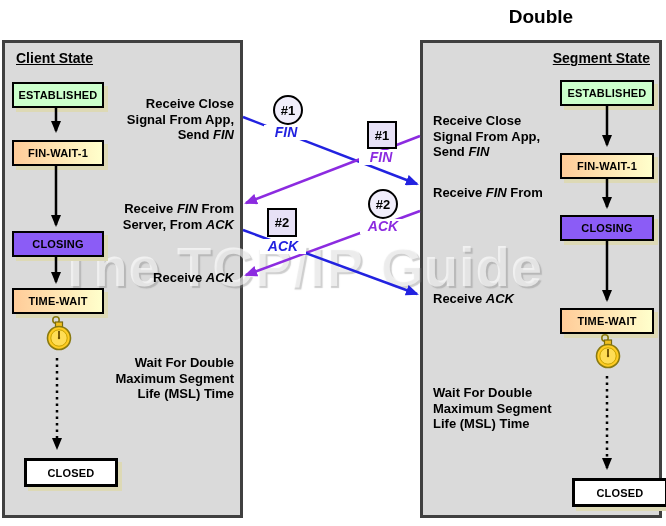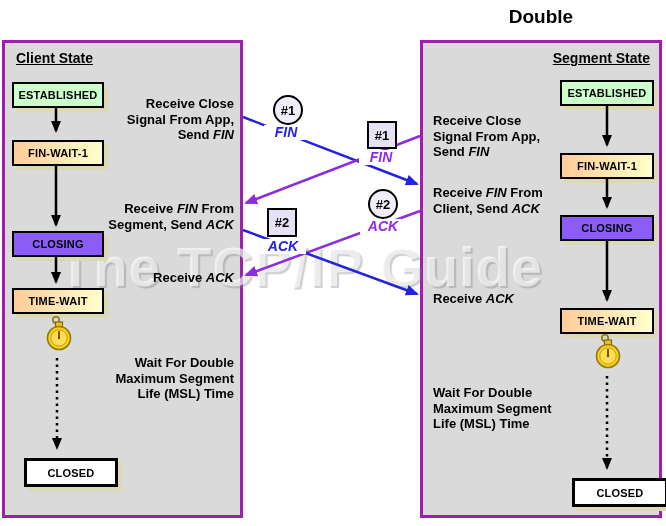--- a/index.html
+++ b/index.html
@@ -3,21 +3,21 @@
 <meta charset="utf-8">
 <style>
   html,body{margin:0;padding:0;background:#fff;}
   #page{position:relative;width:666px;height:526px;background:#ffffff;overflow:hidden;
         font-family:"Liberation Sans",sans-serif;color:#000;}
 
   .panel-title{position:absolute;top:6px;font-size:19px;font-weight:bold;text-align:center;z-index:2;}
   #client-title{left:2px;width:241px;}
   #server-title{left:420px;width:242px;}
 
-  .panel{position:absolute;top:40px;height:472px;background:#dadada;border:3px solid #a21caf;}
+  .panel{position:absolute;top:40px;height:472px;background:#dadada;border:3px solid #404040;}
   #client-panel{left:2px;width:235px;}
   #server-panel{left:420px;width:236px;}
   .panel > *{position:absolute;z-index:2;}
 
   .state-header{font-size:14px;font-weight:bold;text-decoration:underline;white-space:nowrap;}
 
   .state-box{width:88px;height:22px;border:2px solid #000;box-shadow:4px 4px 0 #ddd9b5;
              display:flex;align-items:center;justify-content:center;
              font-size:11px;font-weight:bold;letter-spacing:0.2px;white-space:nowrap;}
   #server-panel .state-box{width:90px;}
@@ -66,21 +66,21 @@
     <div class="state-box st-gradient" style="left:7px;top:245px;">TIME-WAIT</div>
     <div class="state-box st-closed" style="left:7px;top:415px;">CLOSED</div>
 
     <div class="ann ann-right" style="right:6px;top:53px;">
       <div><span>Receive Close</span></div>
       <div><span>Signal From App,</span></div>
       <div><span>Send </span><i>FIN</i><span></span></div>
     </div>
     <div class="ann ann-right" style="right:6px;top:158px;">
       <div><span>Receive </span><i>FIN</i><span> From</span></div>
-      <div><span>Segment, Send </span><i>ACK</i><span></span></div>
+      <div><span>Server, From </span><i>ACK</i><span></span></div>
     </div>
     <div class="ann ann-right" style="right:6px;top:227px;">
       <div><span>Receive </span><i>ACK</i><span></span></div>
     </div>
     <div class="ann ann-right" style="right:6px;top:312px;">
       <div><span>Wait For Double</span></div>
       <div><span>Maximum Segment</span></div>
       <div><span>Life (MSL) Time</span></div>
     </div>
   </div>
@@ -94,21 +94,20 @@
     <div class="state-box st-gradient" style="left:137px;top:265px;">TIME-WAIT</div>
     <div class="state-box st-closed" style="left:137px;top:435px;">CLOSED</div>
 
     <div class="ann ann-left" style="left:10px;top:70px;">
       <div><span>Receive Close</span></div>
       <div><span>Signal From App,</span></div>
       <div><span>Send </span><i>FIN</i><span></span></div>
     </div>
     <div class="ann ann-left" style="left:10px;top:142px;">
       <div><span>Receive </span><i>FIN</i><span> From</span></div>
-      <div><span>Client, Send </span><i>ACK</i><span></span></div>
     </div>
     <div class="ann ann-left" style="left:10px;top:248px;">
       <div><span>Receive </span><i>ACK</i><span></span></div>
     </div>
     <div class="ann ann-left" style="left:10px;top:342px;">
       <div><span>Wait For Double</span></div>
       <div><span>Maximum Segment</span></div>
       <div><span>Life (MSL) Time</span></div>
     </div>
   </div>

